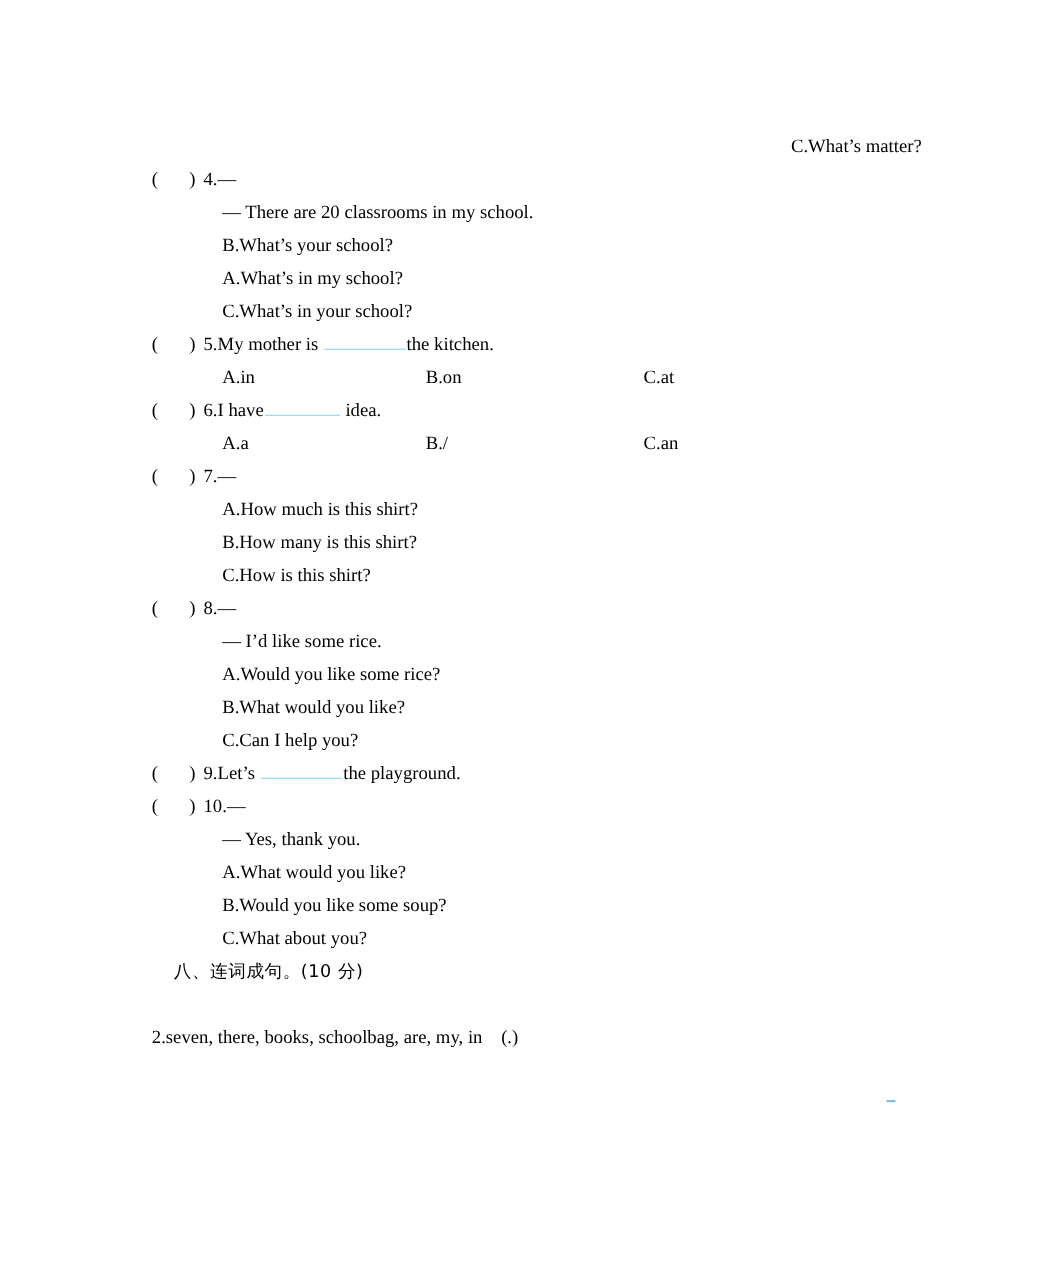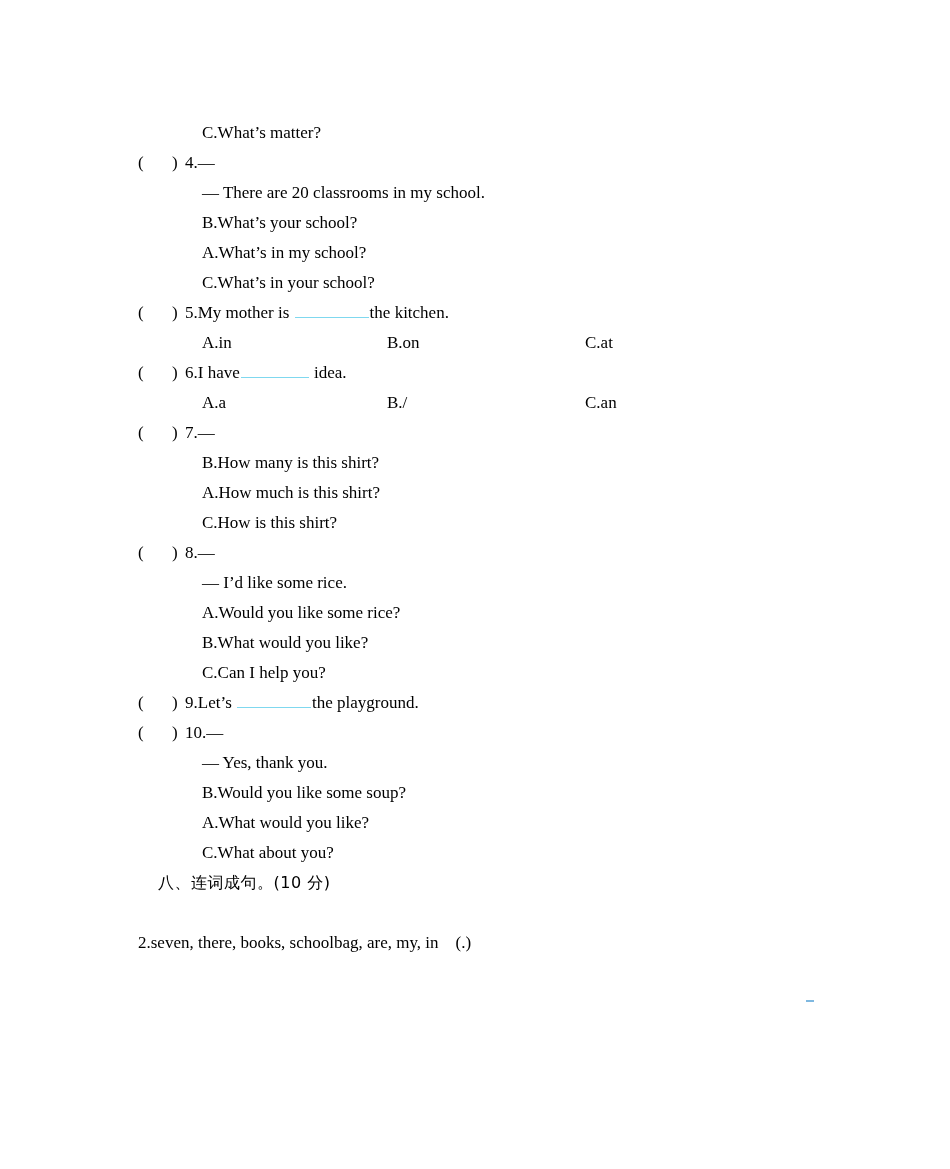--- a/index.html
+++ b/index.html
@@ -96,21 +96,21 @@
     height: 2px;
     background: #7fb8e0;
   }
 </style>
 </head>
 <body>
 
 <div class="page">
   <div class="content">
 
-    <div class="line" style="padding-left:64px;">C.What’s matter?</div>
+    <div class="line" style="padding-left:64px;text-align:right;">C.What’s matter?</div>
 
     <div>
       <div class="q-line"><span class="paren">(	)</span><span>4.—</span></div>
       <div class="q-line"><span class="indent"></span><span>— There are 20 classrooms in my school.</span></div>
       <div class="q-line"><span class="indent"></span><span>B.What’s your school?</span></div>
       <div class="q-line"><span class="indent"></span><span>A.What’s in my school?</span></div>
       <div class="q-line"><span class="indent"></span><span>C.What’s in your school?</span></div>
     </div>
 
     <div>
@@ -118,42 +118,42 @@
       <div class="opts"><span class="indent"></span><span class="opt-a">A.in</span><span class="opt-b">B.on</span><span class="opt-c">C.at</span></div>
     </div>
 
     <div>
       <div class="q-line"><span class="paren">(	)</span><span>6.</span><span>I have</span><span class="blank-sm"></span><span> idea.</span></div>
       <div class="opts"><span class="indent"></span><span class="opt-a">A.a</span><span class="opt-b">B./</span><span class="opt-c">C.an</span></div>
     </div>
 
     <div>
       <div class="q-line"><span class="paren">(	)</span><span>7.—</span></div>
+      <div class="q-line"><span class="indent"></span><span>A.How much is this shirt?</span></div>
       <div class="q-line"><span class="indent"></span><span>B.How many is this shirt?</span></div>
-      <div class="q-line"><span class="indent"></span><span>A.How much is this shirt?</span></div>
       <div class="q-line"><span class="indent"></span><span>C.How is this shirt?</span></div>
     </div>
 
     <div>
       <div class="q-line"><span class="paren">(	)</span><span>8.—</span></div>
       <div class="q-line"><span class="indent"></span><span>— I’d like some rice.</span></div>
       <div class="q-line"><span class="indent"></span><span>A.Would you like some rice?</span></div>
       <div class="q-line"><span class="indent"></span><span>B.What would you like?</span></div>
       <div class="q-line"><span class="indent"></span><span>C.Can I help you?</span></div>
     </div>
 
     <div>
       <div class="q-line"><span class="paren">(	)</span><span>9.</span><span>Let’s </span><span class="blank"></span><span>the playground.</span></div>
     </div>
 
     <div>
       <div class="q-line"><span class="paren">(	)</span><span>10.—</span></div>
       <div class="q-line"><span class="indent"></span><span>— Yes, thank you.</span></div>
+      <div class="q-line"><span class="indent"></span><span>A.What would you like?</span></div>
       <div class="q-line"><span class="indent"></span><span>B.Would you like some soup?</span></div>
-      <div class="q-line"><span class="indent"></span><span>A.What would you like?</span></div>
       <div class="q-line"><span class="indent"></span><span>C.What about you?</span></div>
     </div>
 
     <div class="section-head">八、连词成句。(10 分)</div>
     <div class="spacer-30"></div>
     <div class="rearrange">2.seven, there, books, schoolbag, are, my, in　(.)</div>
 
   </div>
   <div class="tiny-mark"></div>
 </div>

